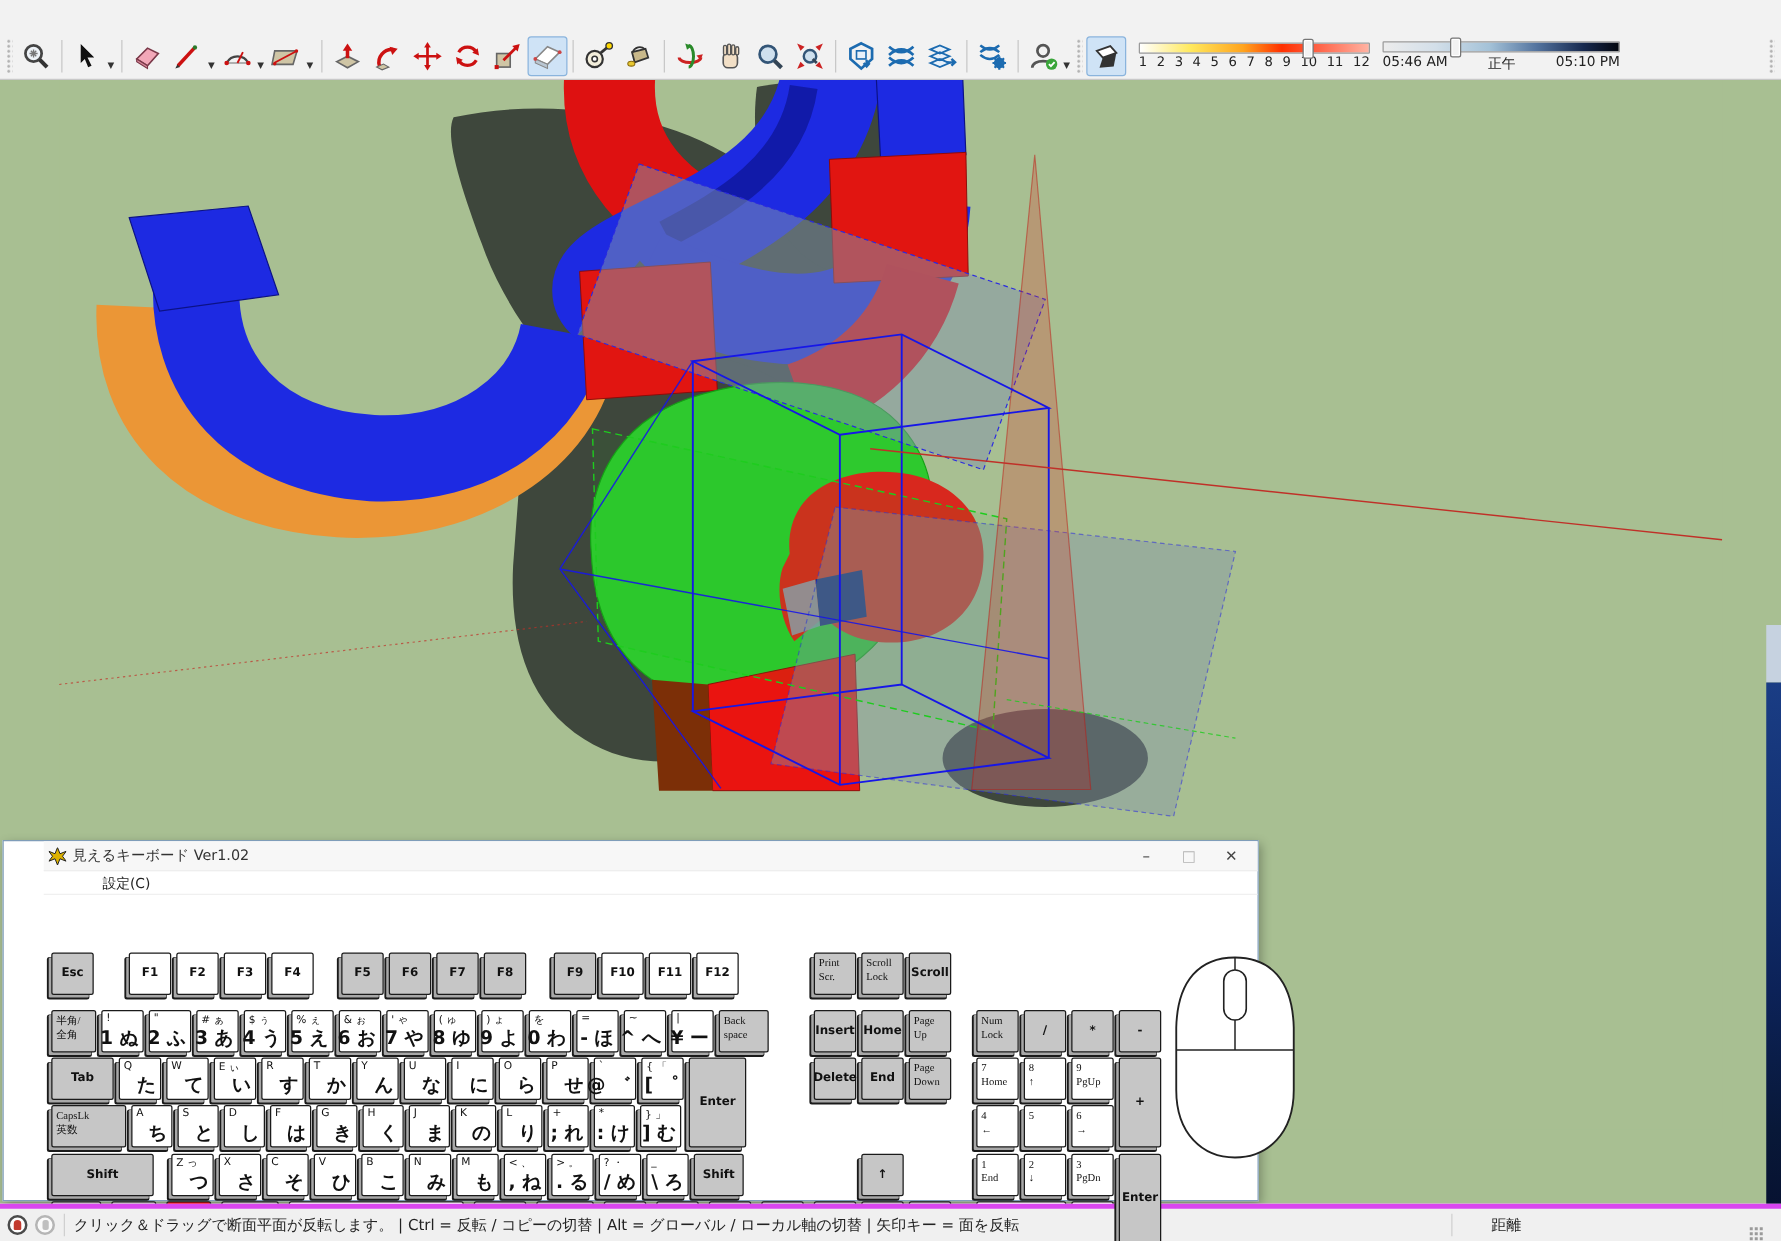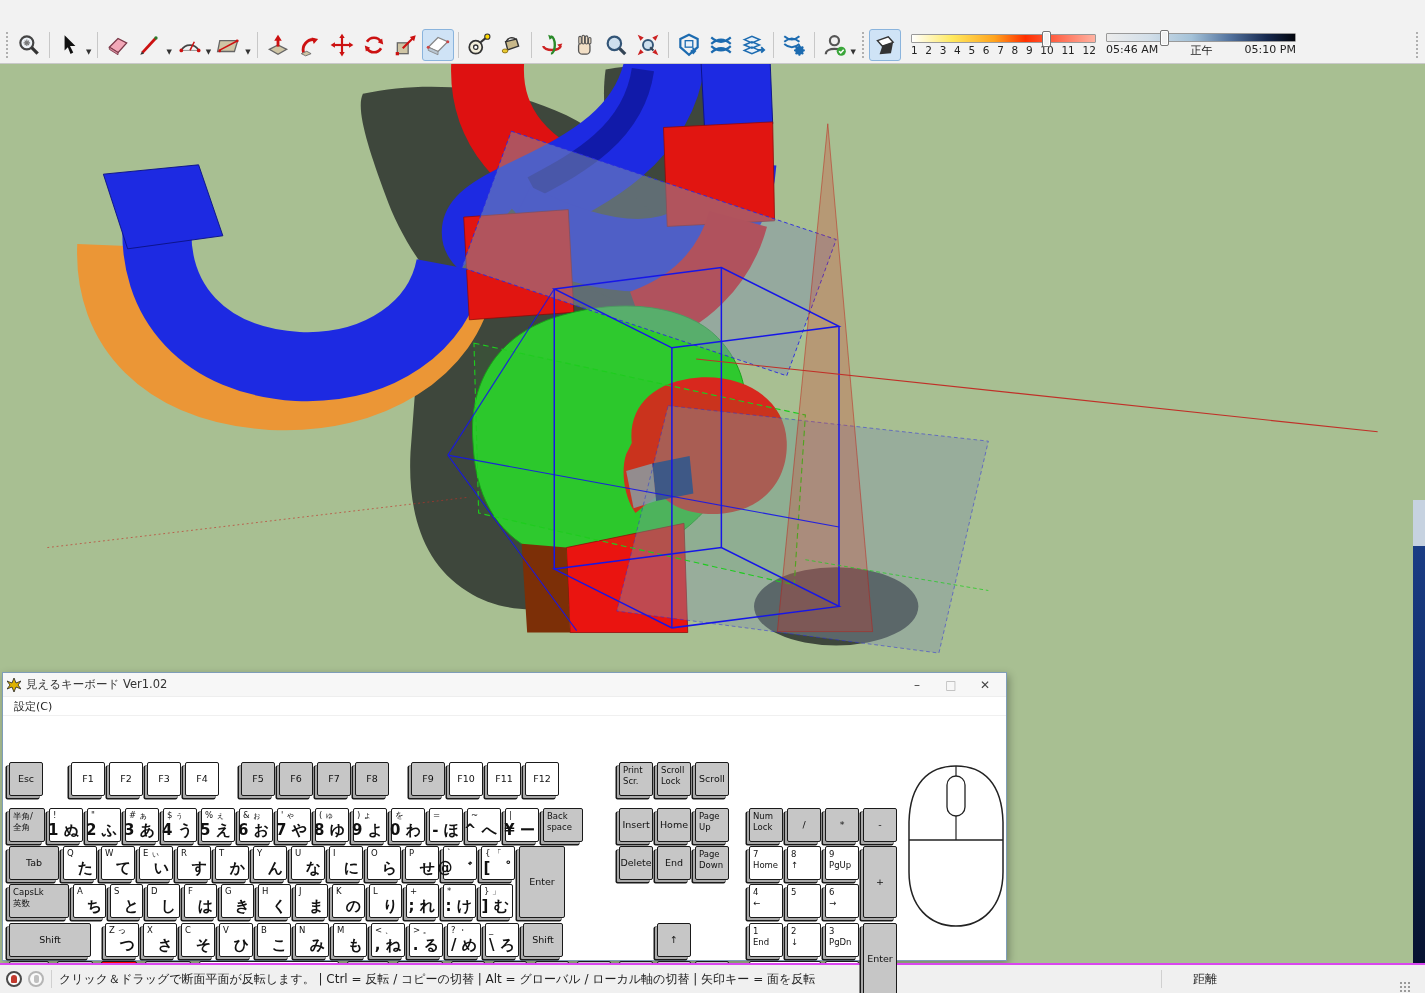--- a/index.html
+++ b/index.html
@@ -37,50 +37,50 @@
   #viewport { position:absolute; left:0; top:64px; width:1425px; height:899px; background:#a8bf92; }
   #viewport svg { display:block; }
 
   
   #edge-strip-light { position:absolute; left:1413px; top:500px; width:12px; height:46px; background:#c6d2e0; }
   #edge-strip { position:absolute; left:1413px; top:546px; width:12px; height:447px;
     background:linear-gradient(180deg,#1a3d85 0%,#123070 30%,#0c2258 55%,#081838 80%,#060f2e 100%); }
 
   
   #kbwin { position:absolute; left:2px; top:672px; width:1005px; height:289px; background:#fff;
-    border:1px solid #7f9db9; box-shadow:2px 3px 8px rgba(0,0,0,.3); }
+    border:1px solid #7f9db9; box-shadow:2px 3px 8px rgba(0,0,0,.3);padding-left:32px; }
   #kb-titlebar { height:24px; display:flex; align-items:center; background:#f7f7f7;
     border-bottom:1px solid #eee; padding:0 4px; }
   #kb-title { font-size:11.5px; color:#333; margin-left:5px; flex:1; }
   .winbtn { width:34px; height:20px; display:flex; align-items:center; justify-content:center;
     font-size:12px; color:#444; }
   .winbtn.dim { color:#b5b5b5; }
   #kb-menubar { height:19px; display:flex; align-items:center; padding-left:7px;
     border-bottom:1px solid #f0f0f0; }
-  #kb-menu-settings { font-size:11px; color:#222; padding:1px 4px; }
+  #kb-menu-settings { font-size:11px; color:#222; padding:1px 4px;margin-left:36px; }
   #kb-body { position:relative; width:100%; height:244px; }
 
   .krow { position:absolute; white-space:nowrap; font-size:0; }
   .key { position:relative; display:inline-block; vertical-align:top; width:34px; height:34px;
     background:#fff; border:1px solid #1a1a1a; border-radius:2px; margin-right:4px;
     box-shadow:-3px 3px 0 -1px #a8a8a8, -3.5px 3.5px 0 0 #1a1a1a;
     font-family:"DejaVu Sans","Liberation Sans",sans-serif; color:#111; }
   .key.g { background:#c6c6c6; }
   .key.r { background:#ff0600; }
   .kcenter { display:flex; align-items:center; justify-content:center; height:100%;
-    font-size:9.5px; text-align:center; line-height:1.05; }
+    font-size:9.5px; text-align:center; line-height:1.05;font-weight:bold; }
   .kc1 { position:absolute; top:1px; left:3px; font-size:8.5px; white-space:pre; }
   .kc2 { position:absolute; bottom:1px; right:3px; font-size:15px; white-space:pre;font-weight:bold; }
-  .ks  { padding:2px 0 0 3px; font-size:8.5px; line-height:1.25; white-space:pre; }
+  .ks  { padding:2px 0 0 3px; font-size:8.5px; line-height:1.25; white-space:pre;font-family:Liberation Serif, serif; }
 
   #mouse-figure { position:absolute; left:903px; top:46px; }
 
   
   #statusbar { position:absolute; left:0; top:963px; width:1425px; height:30px; background:#f0f0f0;
-    border-top:2px solid #d946ef; display:flex; align-items:center; font-size:12px; color:#222; }
+    border-top:4px solid #d946ef; display:flex; align-items:center; font-size:12px; color:#222; }
   .sb-icon { width:16px; height:16px; border-radius:50%; margin-left:6px; flex:none;
     display:flex; align-items:center; justify-content:center; }
   #geo-icon { border:2px solid #4a4a4a; background:#fdfdfd; }
   #geo-icon span { width:6px; height:8px; background:#c23a2e; border-radius:3px 3px 1px 1px; }
   #credit-icon { border:2px solid #b5b5b5; background:#fafafa; }
   #credit-icon span { width:5px; height:8px; background:#c0c0c0; border-radius:2px; }
   .sb-sep { width:1px; height:18px; background:#d0d0d0; margin:0 7px; }
   #status-msg { flex:1; white-space:nowrap; overflow:hidden; }
   #measure-label { margin-left:24px; }
   #measure-box { width:170px; height:20px; margin:0 6px; }

